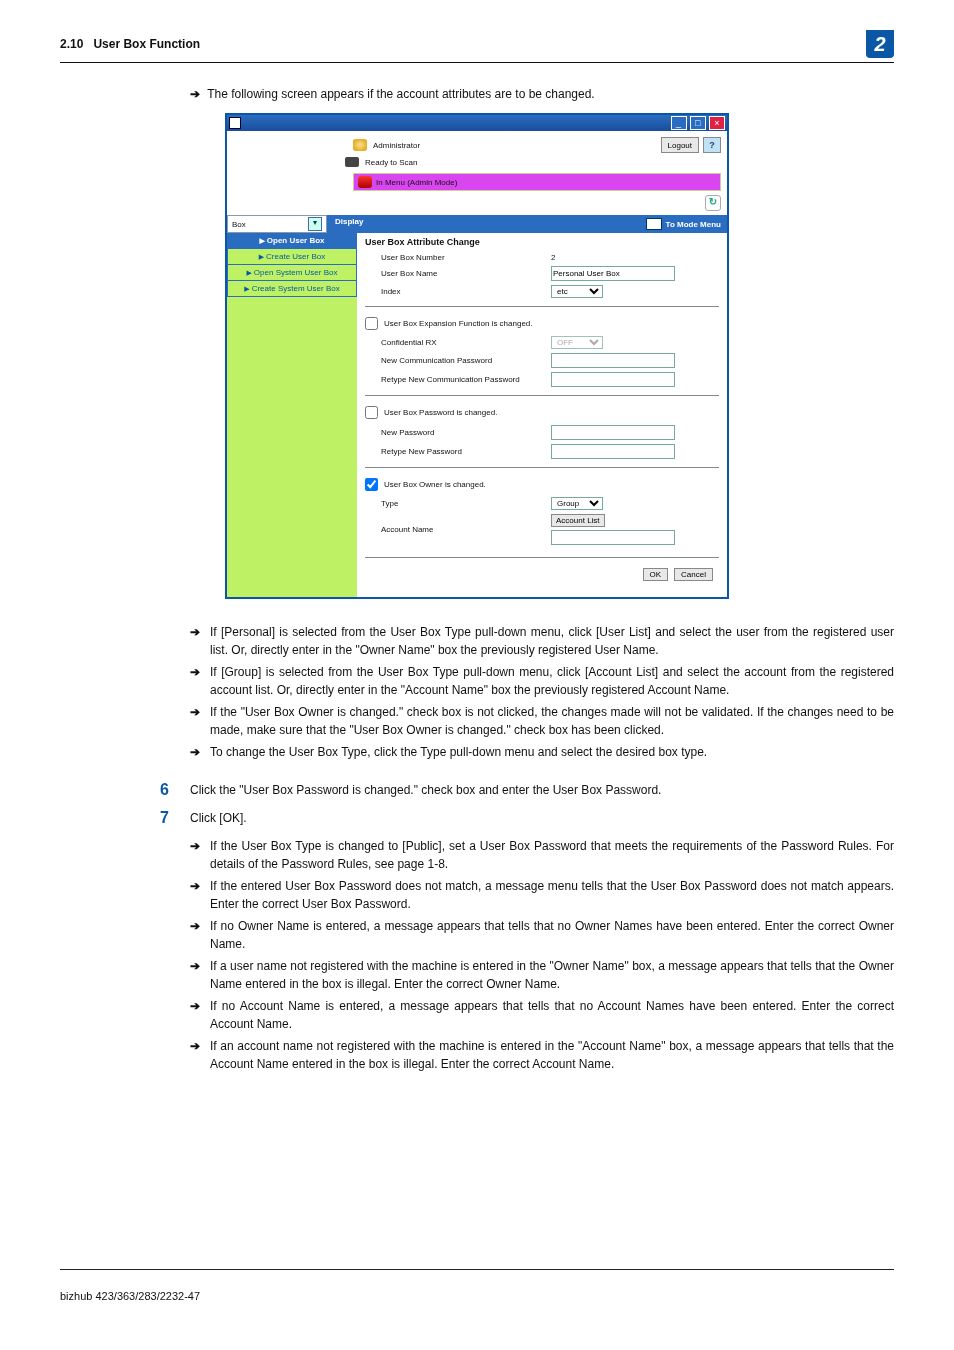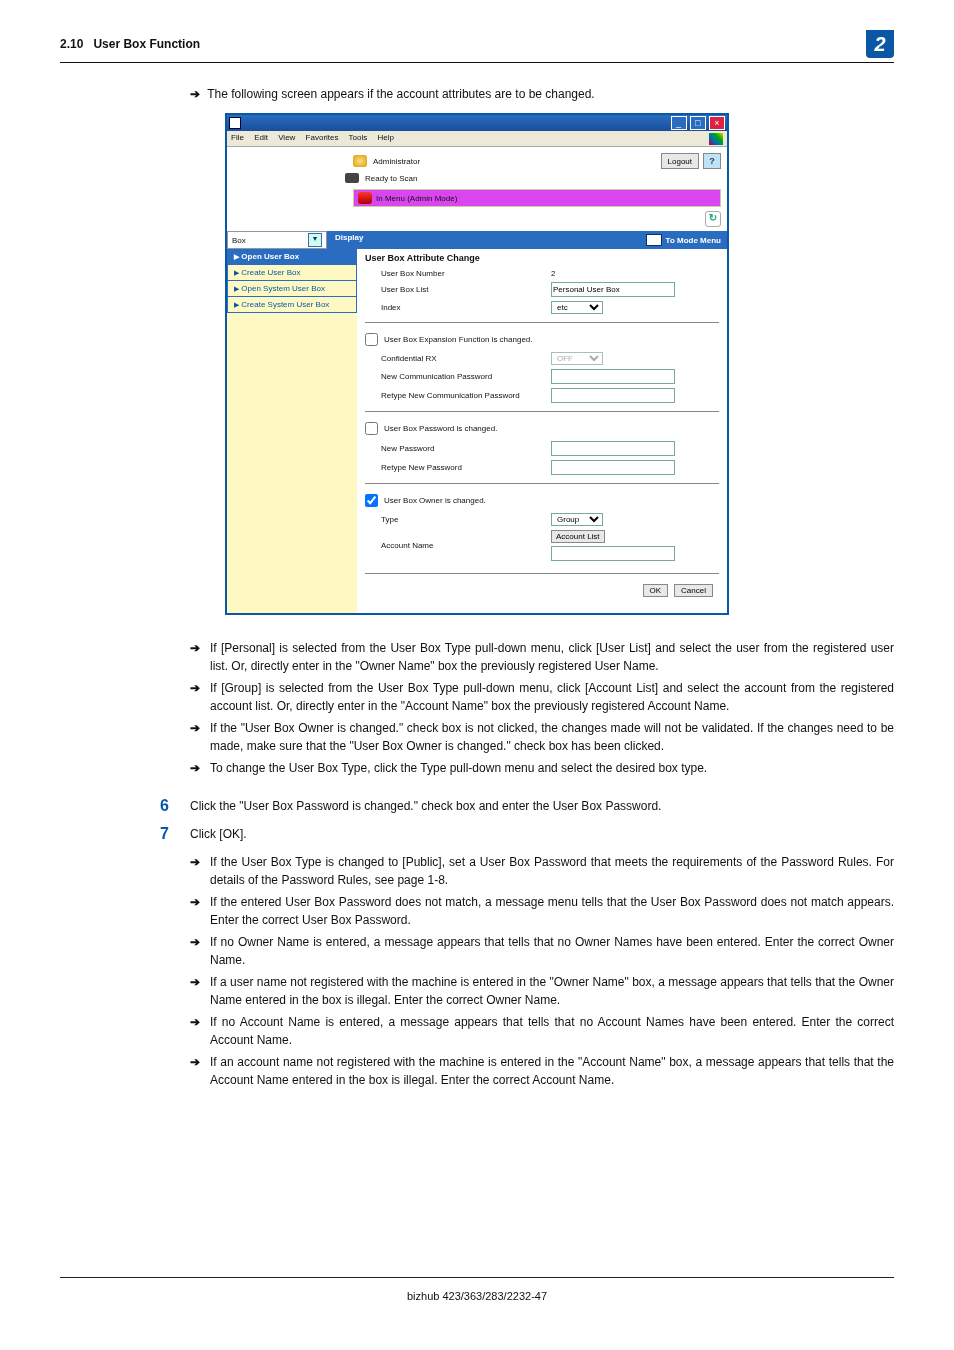--- a/index.html
+++ b/index.html
@@ -110,21 +110,21 @@
   .tabcell {
     background:#fff; border:1px solid #89a; padding:1px 4px; font-size:8px;
   }
   .tabselect { min-width: 90px; display:flex; justify-content:space-between; align-items:center;}
   .tabselect .ddl { width:12px;height:12px; background:#cfe; border:1px solid #46a; color:#036; text-align:center; line-height:10px; font-size:8px;}
   .tabdisplay { background:#2a6dc0; color:#fff; padding: 2px 8px; font-weight:bold; }
   .tomain { display:flex; align-items:center; gap:4px; background:#2a6dc0; color:#fff; padding: 2px 6px; font-weight:bold;}
   .tomain .mi { width:14px;height:10px; background:#fff; border:1px solid #036;}
 
   .body2col { display:flex; }
-  .sidenav { width: 130px; background:#fef9c3; }
+  .sidenav { width: 130px; background:#bef264;text-align:center; }
   .sidenav .navitem {
     display:block; padding:3px 6px; border:1px solid #2a6dc0; border-top:none;
     color:#0a58a5; font-size:8px;
   }
   .sidenav .navitem.sel { background:#2a6dc0; color:#fff; font-weight:bold;}
   .sidenav .navitem::before { content:"▶ "; font-size:7px; }
   .mainarea { flex:1; padding: 4px 8px 10px 8px; }
   .mainarea h4 { margin: 0 0 4px 0; font-size:9px; font-weight:bold;}
   .formrow { display:flex; padding: 2px 0; align-items:center;}
   .formrow .lbl { width: 170px; padding-left: 16px;}
@@ -161,23 +161,23 @@
   }
   .numstep .txt { flex:1; font-size:12px; padding-top:2px;}
 
   .substeps { margin-left: 130px; font-size:12px; line-height:1.5;}
   .substeps .row { display:flex; margin-bottom:4px;}
   .substeps .row .arrow { flex:0 0 20px;}
   .substeps .row .txt { flex:1; text-align:justify;}
 
   .pgfooter {
     position: absolute; bottom: 18px; left: 60px; right: 60px;
-    display:flex; justify-content:center;
+    display:flex; justify-content:flex-start;
     border-top: 1px solid #222;
-    padding-top: 12px;
+    padding-top: 20px;
     font-size: 11px;
   }
 </style>
 </head>
 <body>
 
 <div class="page">
 
   <div class="topbar">
     <div class="topbar-left">
@@ -194,31 +194,20 @@
 
   <div class="screenshot">
     <div class="titlebar">
       <div class="win-icon"></div>
       <div class="winbtns">
         <span class="winbtn-min">_</span>
         <span class="winbtn-max">□</span>
         <span class="winbtn-close">×</span>
       </div>
     </div>
-    <div class="menubar">
-      <div>
-        <span>File</span>
-        <span>Edit</span>
-        <span>View</span>
-        <span>Favorites</span>
-        <span>Tools</span>
-        <span>Help</span>
-      </div>
-      <div style="width:14px;height:12px;background:linear-gradient(45deg,#c00,#06c,#0a0,#fc0);"></div>
-    </div>
 
     <div class="ie-chrome">
       <div class="admin-zone">
         <div class="adm-icon"></div>
         <span>Administrator</span>
       </div>
       <div class="logout-zone">
         <button class="btn3d">Logout</button>
         <div class="helpbtn">?</div>
       </div>
@@ -261,21 +250,21 @@
       </div>
 
       <div class="mainarea">
         <h4>User Box Attribute Change</h4>
 
         <div class="formrow">
           <div class="lbl">User Box Number</div>
           <div class="val">2</div>
         </div>
         <div class="formrow">
-          <div class="lbl">User Box List</div>
+          <div class="lbl">User Box Name</div>
           <div class="val"><input type="text" value="Personal User Box" style=""></div>
         </div>
         <div class="formrow">
           <div class="lbl">Index</div>
           <div class="val"><select><option>etc</option></select></div>
         </div>
 
         <div class="sectline"></div>
         <div class="chkrow">
           <input type="checkbox" style="">

